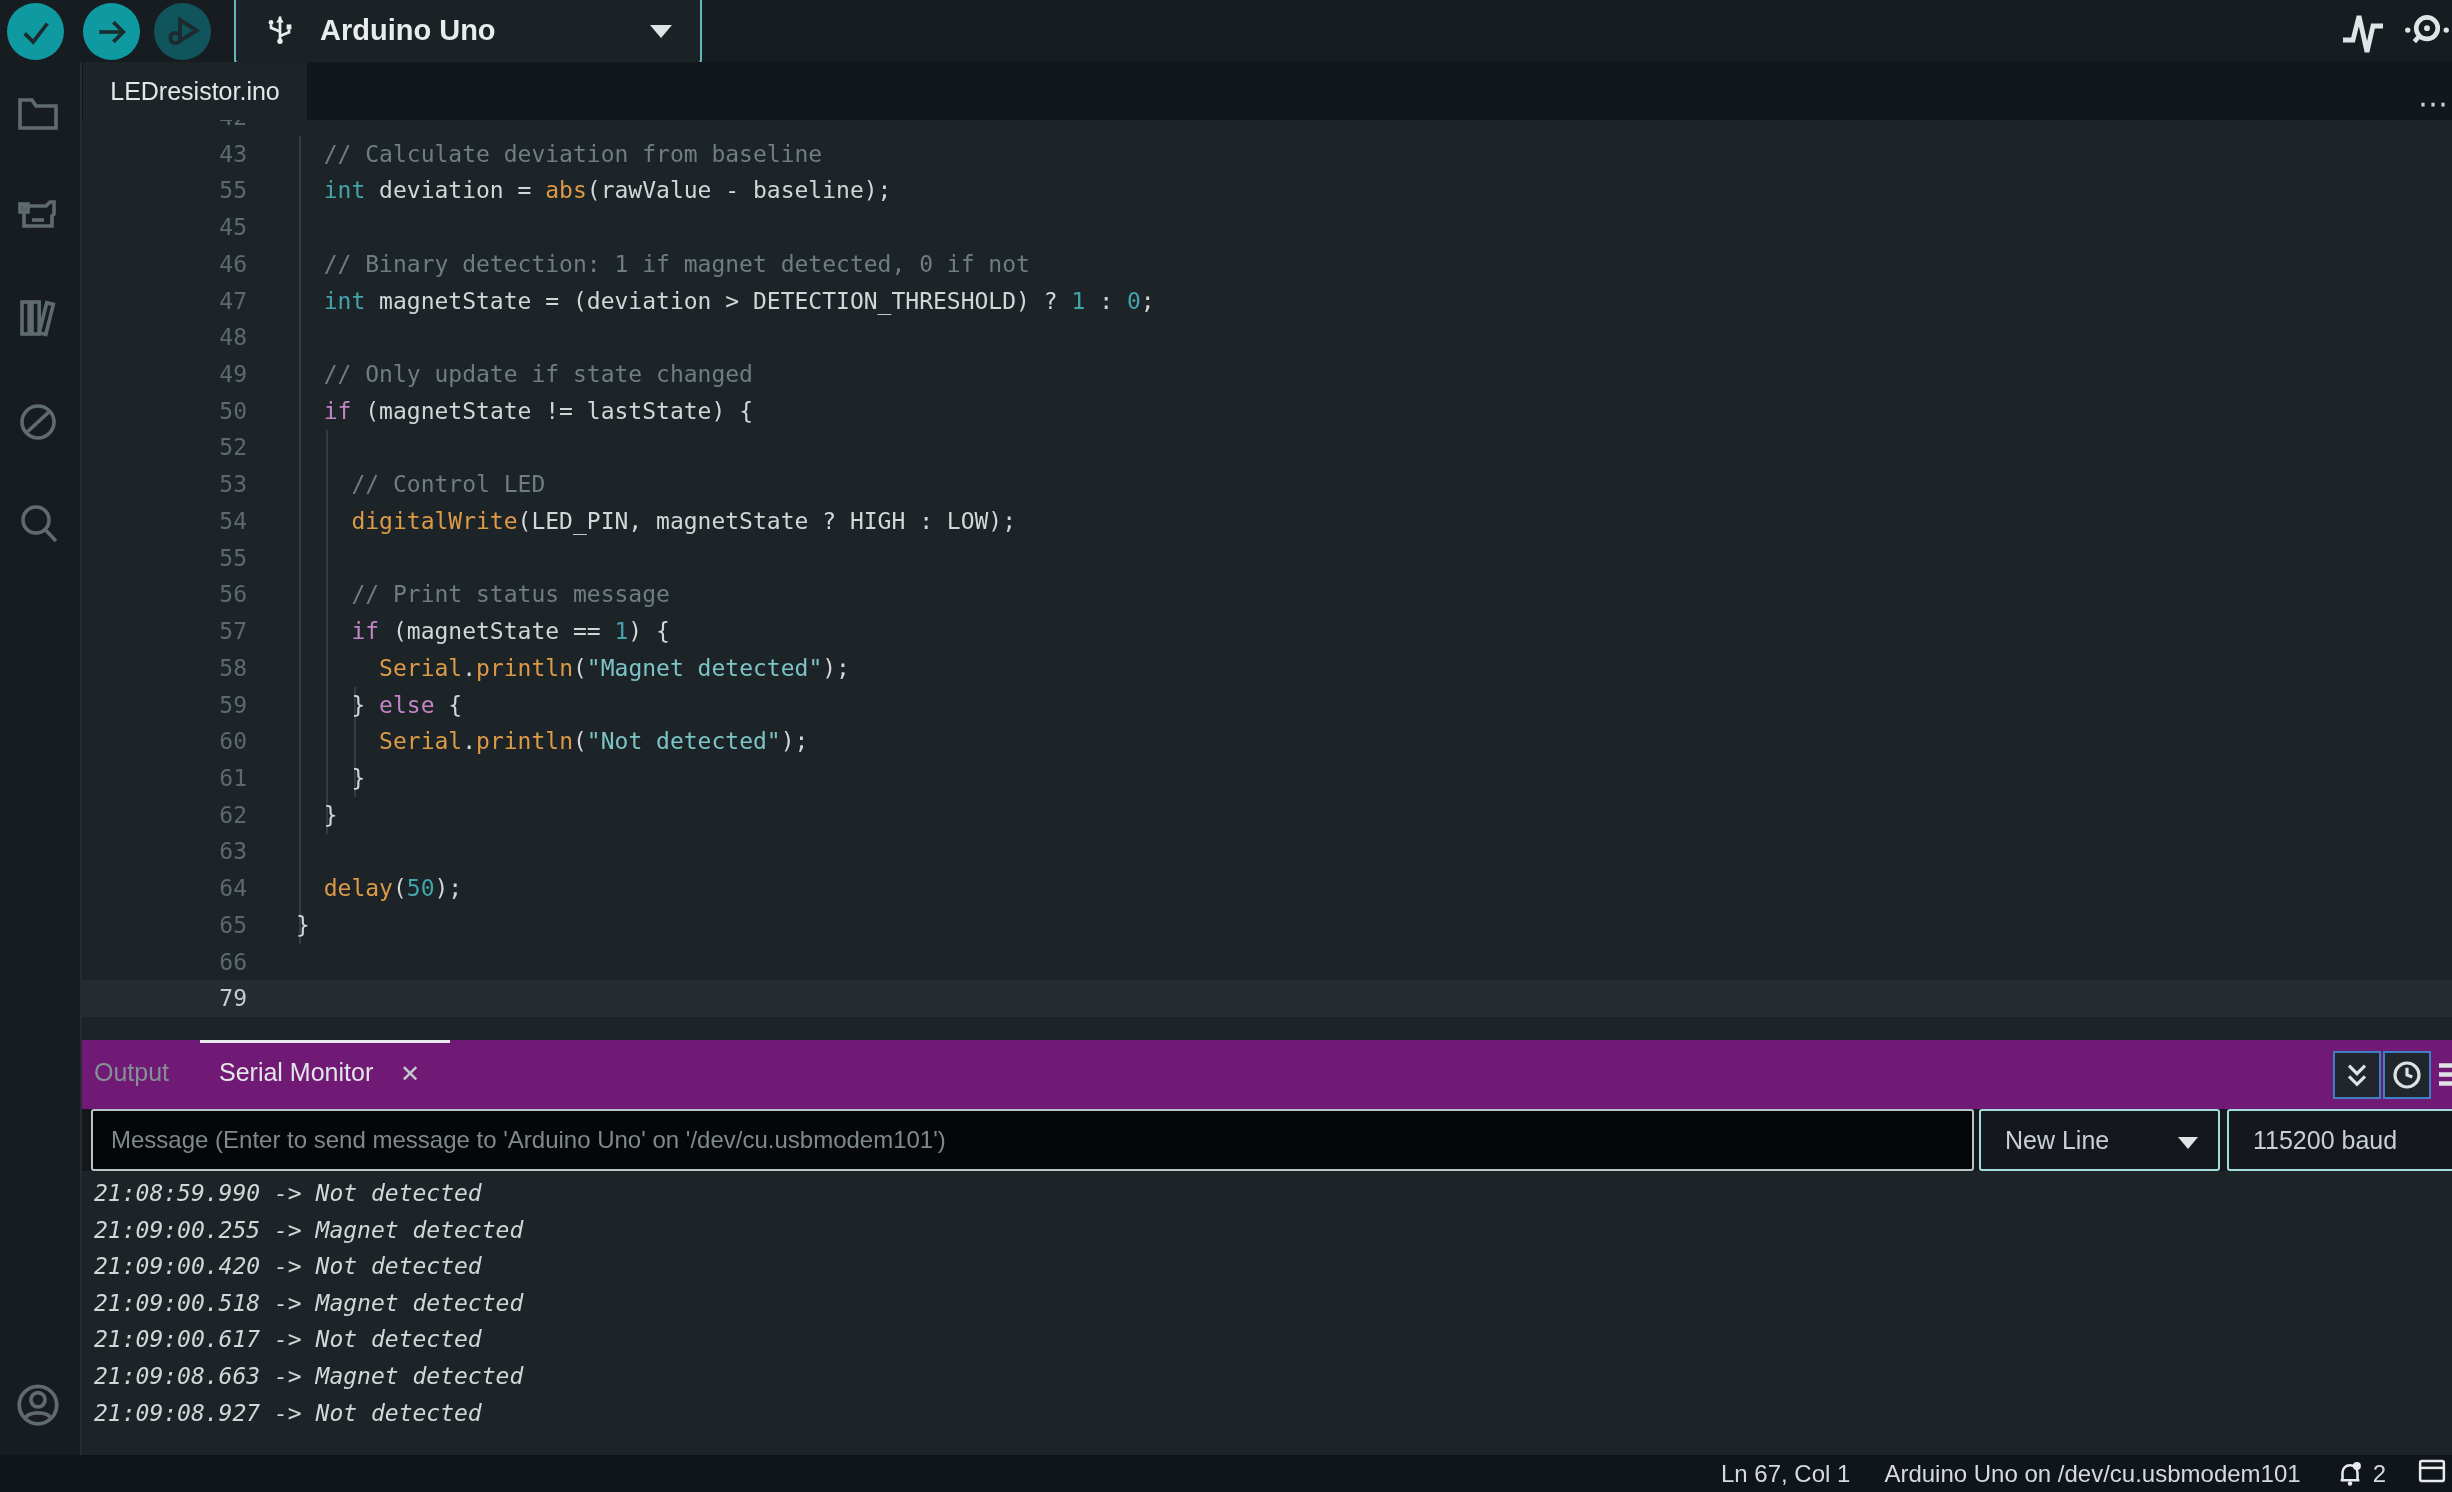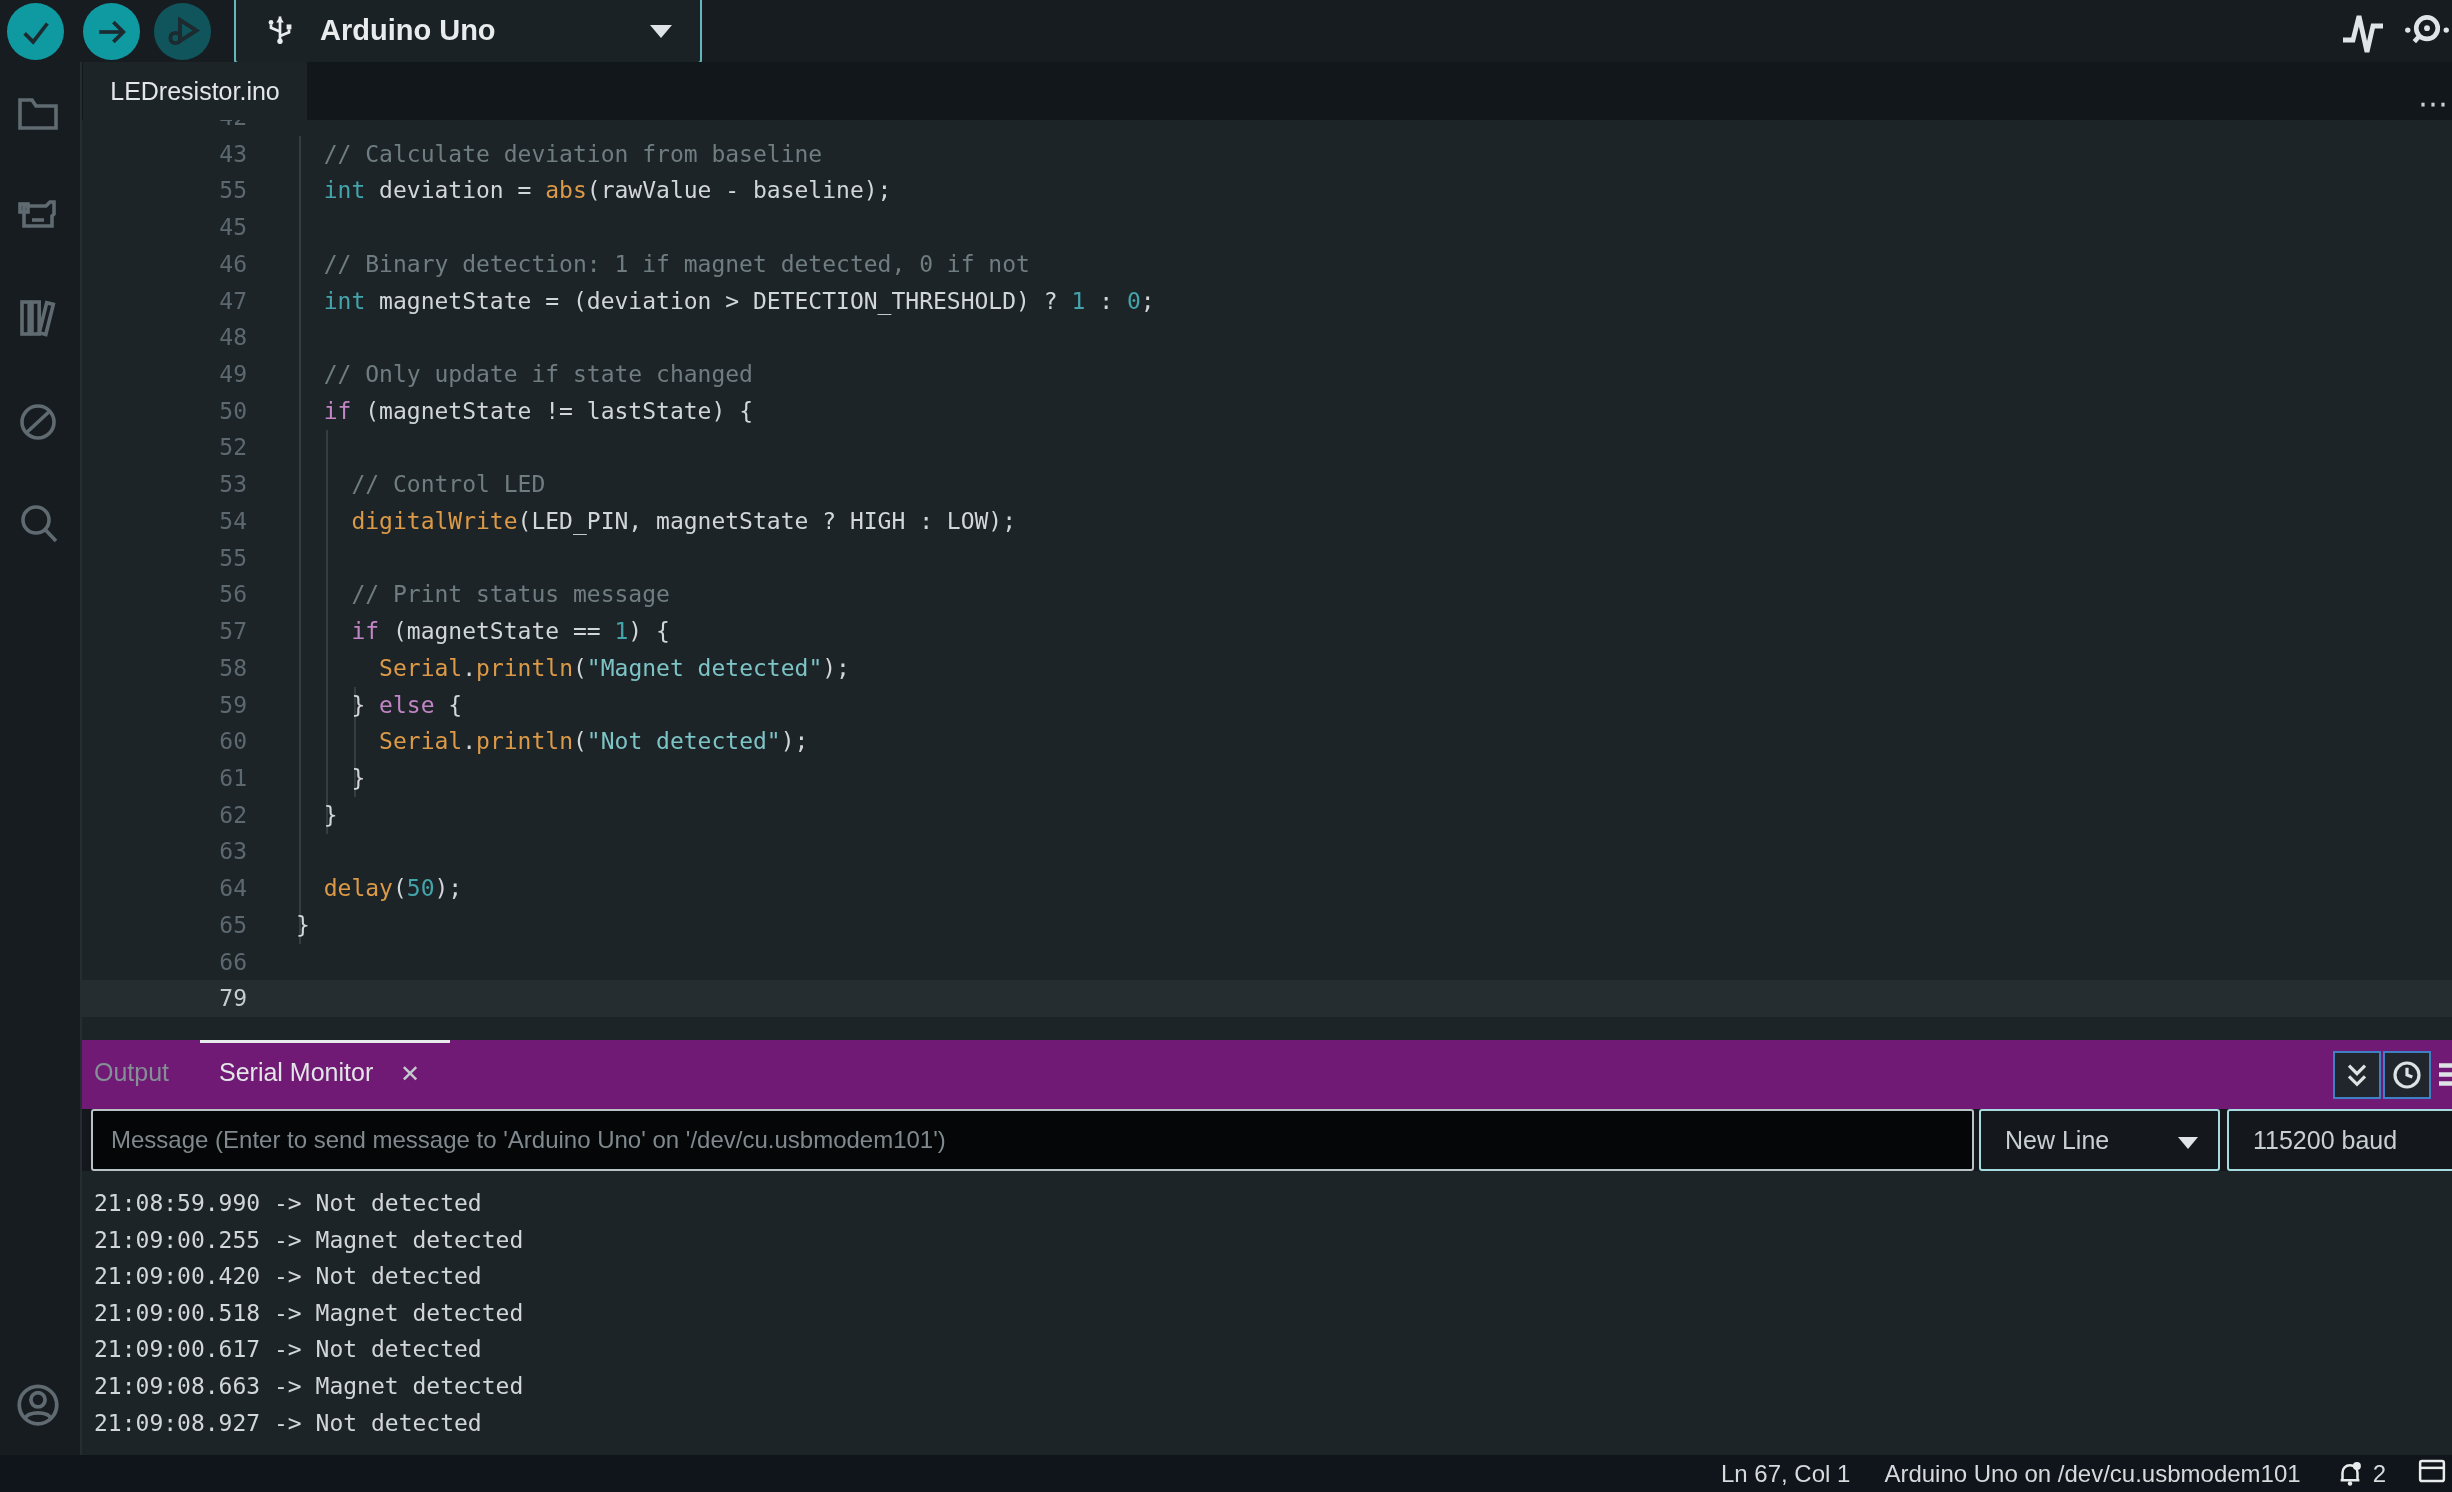--- a/index.html
+++ b/index.html
@@ -68,21 +68,21 @@
   .dd{position:absolute;top:0;height:62px;box-sizing:border-box;border:2px solid #a5dbde;border-radius:3px;
       background:#14181c;display:flex;align-items:center;font-size:25px;color:#c9d0d3;cursor:pointer;}
   .dd .caret{position:absolute;right:20px;top:26px;width:0;height:0;
       border-left:10px solid transparent;border-right:10px solid transparent;border-top:12px solid #dfe4e6;}
   #dd-lineending{left:1897px;width:241px;padding-left:24px;}
   #dd-baud{left:2145px;width:330px;padding-left:24px;}
 
   #serial-out{left:82px;top:1171px;width:2370px;height:284px;background:#1d2428;overflow:hidden;}
   .ser-line{height:36.6px;line-height:36.6px;font-family:"DejaVu Sans Mono",monospace;
       font-size:23px;color:#d2d6d8;white-space:pre;}
-  #ser-lines{padding:14px 0 0 12px;}
+  #ser-lines{padding:4px 0 0 12px;font-style:italic;}
 
   
   #statusbar{left:0;top:1455px;width:2452px;height:37px;background:#0f151a;
       display:flex;align-items:center;justify-content:flex-end;font-size:24px;color:#d6dadd;}
   #statusbar .item{margin-right:34px;}
   #bell-wrap{display:flex;align-items:center;margin-right:30px;cursor:pointer;}
   #bell-wrap svg{margin-right:8px;}
   #layout-toggle{margin-right:4px;cursor:pointer;}
 </style>
 </head>

